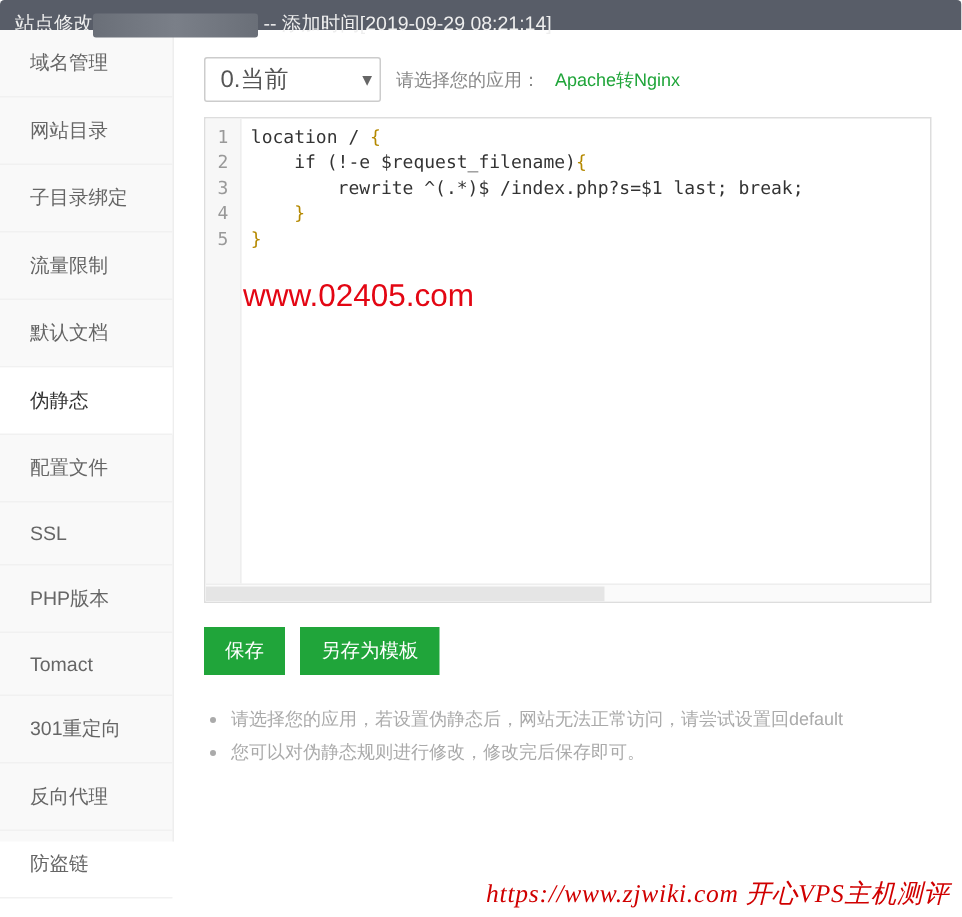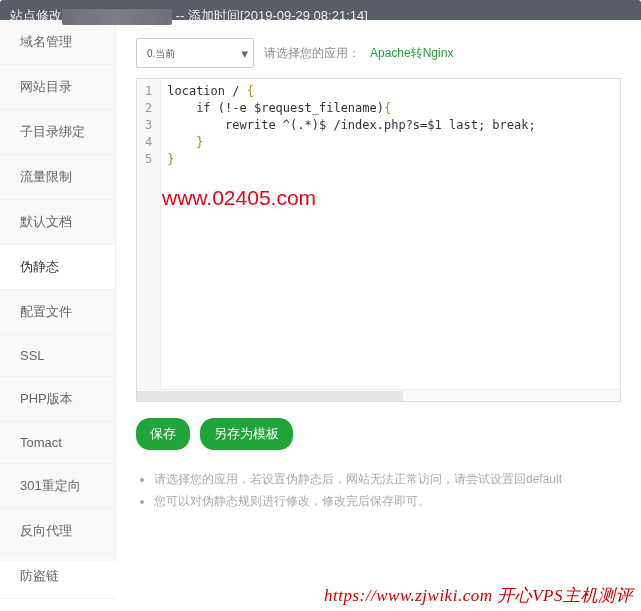--- a/index.html
+++ b/index.html
@@ -5,34 +5,34 @@
     * { margin: 0; padding: 0; box-sizing: border-box; }
     body { font-family: "Microsoft YaHei", Arial, sans-serif; font-size: 13px; color: #555; background: #fff; width: 641px; height: 611px; overflow: hidden; position: relative; }
     .header { background: #585d68; color: #eee; padding: 6px 10px; font-size: 13px; height: 20px; line-height: 20px; border-top-left-radius: 3px; border-top-right-radius: 3px; }
     .header .blurred { display: inline-block; width: 110px; height: 16px; background: linear-gradient(90deg,#6a6f78,#7a7f88,#6a6f78); vertical-align: middle; border-radius: 2px; filter: blur(0.3px); }
     .container { display: flex; height: 541px; }
     .sidebar { width: 116px; background: #f9f9f9; border-right: 1px solid #eee; }
     .sidebar-item { padding: 13px 14px 13px 20px; font-size: 13px; color: #666; cursor: pointer; border-bottom: 1px solid #f1f1f1; }
     .sidebar-item.active { background: #fff; color: #333; position: relative; }
     .main { flex: 1; padding: 18px 20px 10px 20px; position: relative; overflow: hidden; }
     .toolbar { display: flex; align-items: center; gap: 10px; margin-bottom: 10px; }
-    .select { appearance: none; -webkit-appearance: none; height: 30px; width: 118px; padding: 0 24px 0 10px; border: 1px solid #ccc; border-radius: 2px; font-size: 10px; color: #555; background: #fff; cursor: pointer; }
+    .select { appearance: none; -webkit-appearance: none; height: 30px; width: 118px; padding: 0 24px 0 10px; border: 1px solid #ccc; border-radius: 2px; font-size: 16px; color: #555; background: #fff; cursor: pointer; }
     .select-wrap { position: relative; display: inline-block; }
     .select-wrap .caret { position: absolute; right: 6px; top: 50%; transform: translateY(-50%); pointer-events: none; color: #666; }
     .tool-label { color: #888; font-size: 12px; }
     .tool-link { color: #20a53a; font-size: 12px; text-decoration: none; cursor: pointer; }
     .editor-wrap { border: 1px solid #ddd; height: 324px; display: flex; font-family: Consolas, Menlo, Monaco, monospace; font-size: 12px; background: #fff; position: relative; overflow: hidden; }
     .gutter { background: #f7f7f7; border-right: 1px solid #eee; color: #999; text-align: right; user-select: none; padding-top: 4px; }
     .gutter div { padding: 0 8px; line-height: 17px; }
     .code { padding-top: 4px; padding-left: 6px; line-height: 17px; white-space: pre; color: #333; flex: 1; }
     .code .brace { color: #b58900; }
     .hscroll { position: absolute; bottom: 0; left: 0; right: 0; height: 12px; background: #fafafa; border-top: 1px solid #eee; }
     .hscroll .thumb { position: absolute; left: 0; top: 1px; width: 55%; height: 10px; background: #e5e5e5; }
     .btn-row { margin-top: 16px; display: flex; gap: 10px; }
-    .btn { background: #20a53a; color: #fff; border: none; padding: 7px 14px; font-size: 13px; border-radius: 14px; cursor: pointer; }
+    .btn { background: #20a53a; color: #fff; border: none; padding: 7px 14px; font-size: 13px; border-radius: 0; cursor: pointer; }
     .tips { margin-top: 18px; color: #aaa; font-size: 12px; }
     .tips li { list-style: disc; margin-left: 18px; line-height: 22px; }
     .watermark1 { position: absolute; left: 162px; top: 186px; color: #e30613; font-size: 21px; font-weight: 500; z-index: 5; pointer-events: none; font-family: Arial, sans-serif; }
     .watermark2 { position: absolute; right: 8px; bottom: 4px; color: #d00000; font-style: italic; font-size: 17px; z-index: 5; pointer-events: none; font-family: serif; letter-spacing: 0.5px; }
     .watermark2 .cn { font-family: "KaiTi","STKaiti","Microsoft YaHei",serif; font-style: italic; }
   </style>
 </head>
 <body>
 
 <div class="header">

